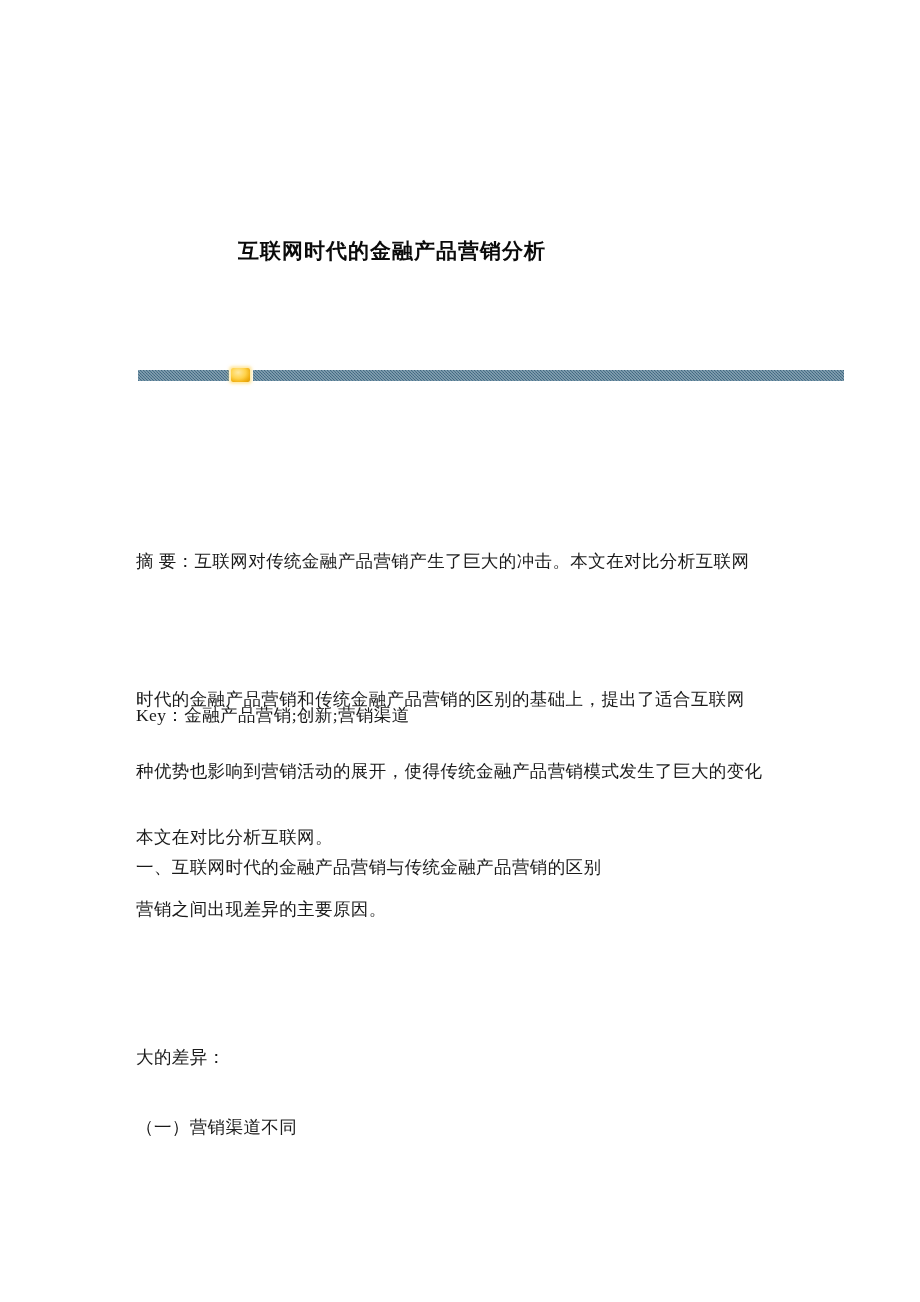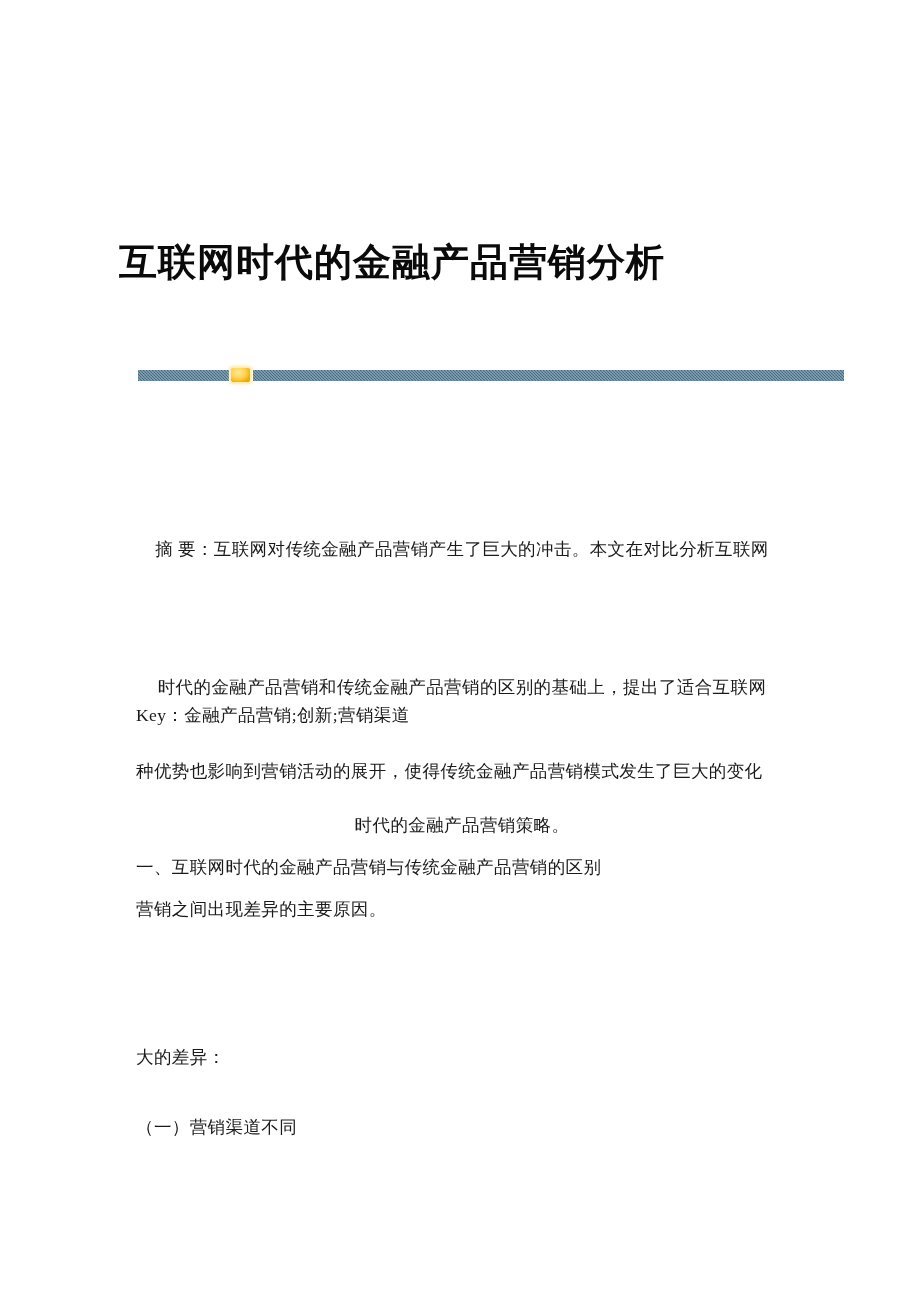--- a/index.html
+++ b/index.html
@@ -24,21 +24,21 @@
     background: #ffffff;
   }
 
   
   .doc-title {
     position: absolute;
     top: 214px;
     left: 0;
     width: 784px;
     text-align: center;
-    font-size: 38px;
+    font-size: 21px;
     font-weight: bold;
     letter-spacing: 1px;
     line-height: 46px;
     color: #0a0a0a;
     font-family: "Liberation Sans", "DejaVu Sans", sans-serif;
   }
 
   
   .divider-wrap {
     position: absolute;
@@ -78,21 +78,21 @@
     width: 652px;
     font-size: 17.5px;
     line-height: 46px;
     letter-spacing: 0.4px;
     color: #1a1a1a;
     font-family: "Liberation Serif", "DejaVu Serif", serif;
     white-space: pre-wrap;
   }
   .block .ln { display: block; }
 
-  #abstract-block { top: 434px; text-align: center; }
+  #abstract-block { top: 446px; }
   #keywords-block { top: 600px; }
   #intro-block    { top: 656px; }
   #heading-1      { top: 844px; }
   #compare-block  { top: 942px; width: 672px; }
   #subheading-1   { top: 1104px; }
 </style>
 </head>
 <body>
 
 <div class="page">
@@ -101,21 +101,21 @@
 
   <div class="divider-wrap">
     <div class="divider-seg left"></div>
     <div class="divider-gem"></div>
     <div class="divider-seg right"></div>
   </div>
 
   <div class="block" id="abstract-block">
     <span class="ln">摘 要：互联网对传统金融产品营销产生了巨大的冲击。本文在对比分析互联网</span>
     <span class="ln">时代的金融产品营销和传统金融产品营销的区别的基础上，提出了适合互联网</span>
-    <span class="ln">时代的金融产品营销策略。</span>
+    <span class="ln">本文在对比分析互联网。</span>
   </div>
 
   <div class="block" id="keywords-block">
     <span class="ln">Key：金融产品营销;创新;营销渠道</span>
   </div>
 
   <div class="block" id="intro-block">
     <span class="ln">种优势也影响到营销活动的展开，使得传统金融产品营销模式发生了巨大的变化</span>
     <span class="ln">营销之间出现差异的主要原因。</span>
   </div>

